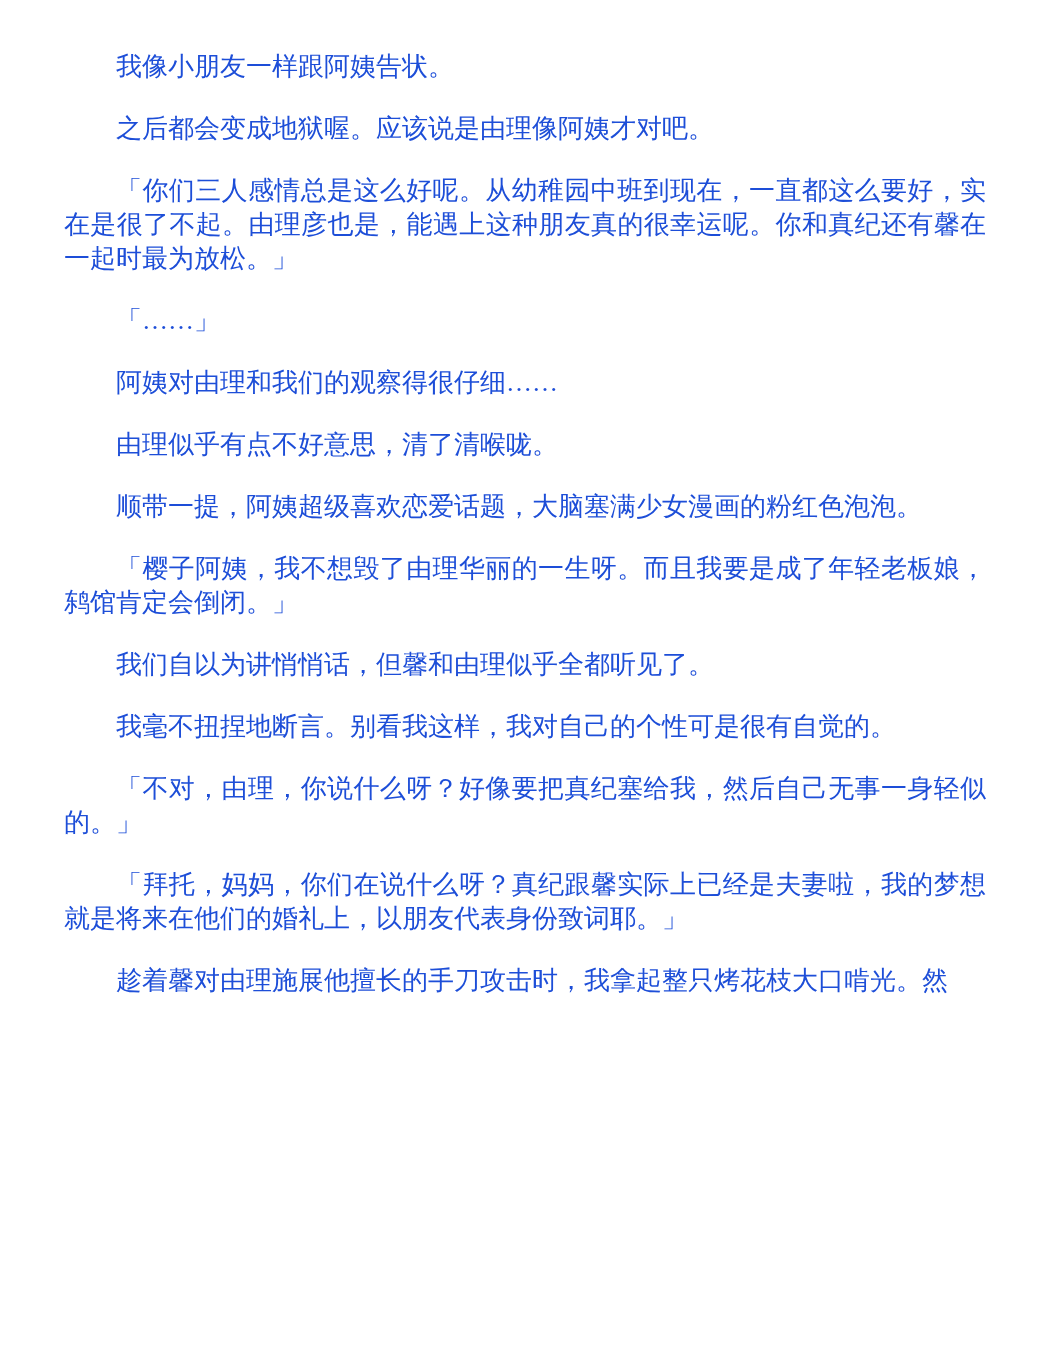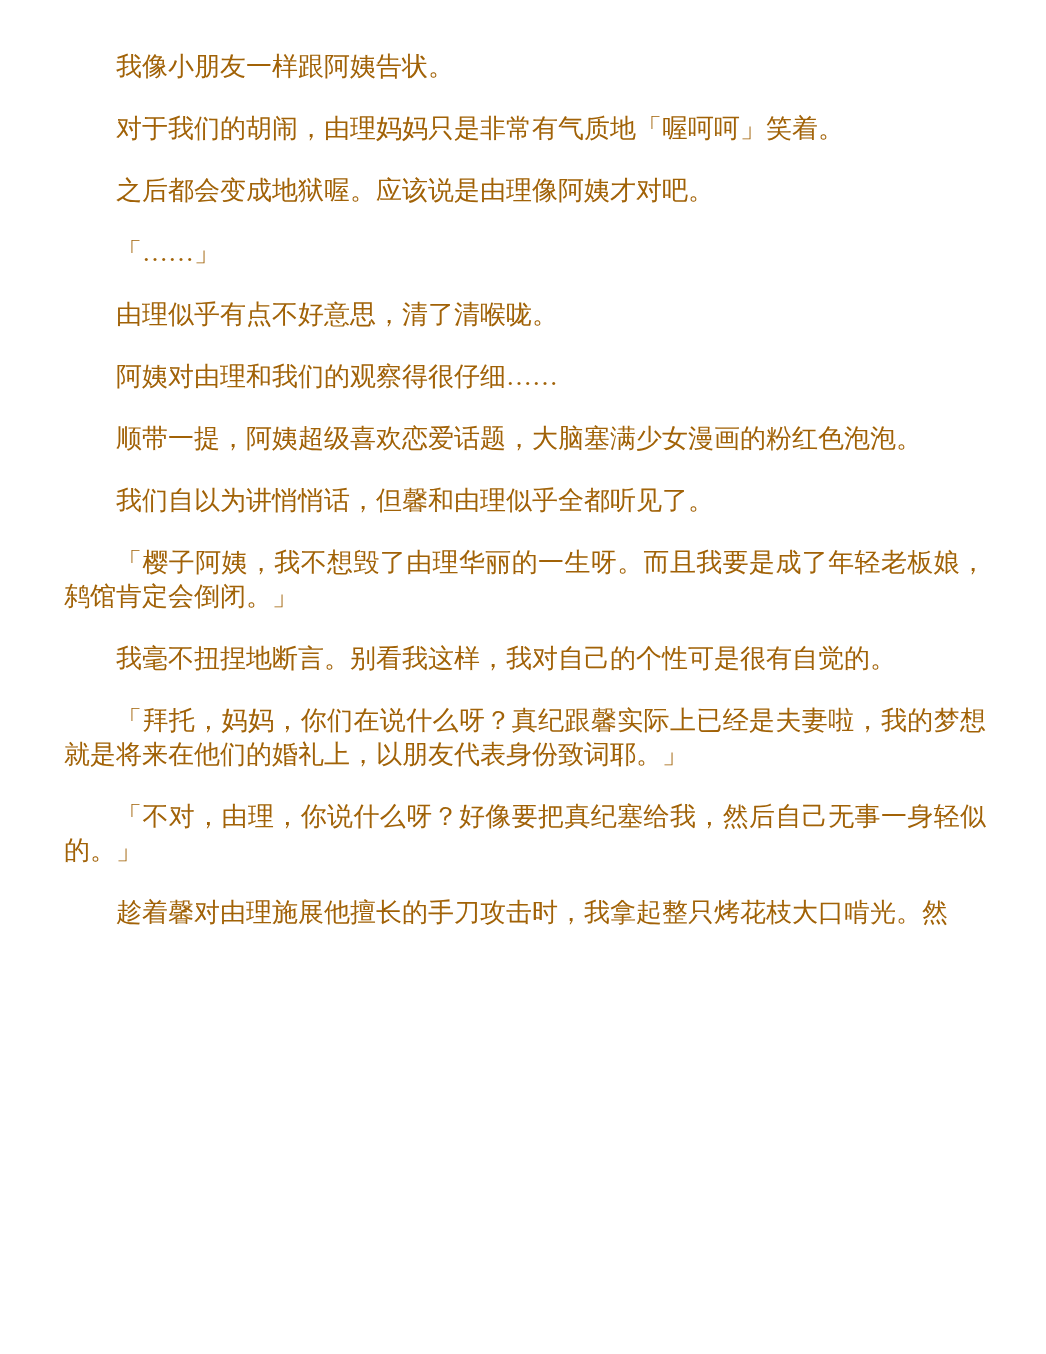--- a/index.html
+++ b/index.html
@@ -6,21 +6,21 @@
     margin: 0;
     padding: 0;
     background: #ffffff;
   }
   .page {
     position: relative;
     width: 1046px;
     min-height: 1354px;
     box-sizing: border-box;
     background: #ffffff;
-    color: #a16207;
+    color: #1d4ed8;
     padding: 50px 60px 40px 64px;
     font-family: "Liberation Serif", "DejaVu Serif", serif;
     font-size: 26px;
     line-height: 34px;
     text-align: justify;
     overflow: hidden;
   }
   .page p {
     margin: 0 0 28px 0;
     text-indent: 2em;
@@ -28,25 +28,25 @@
   }
   .page p:last-child {
     margin-bottom: 12px;
   }
 </style>
 </head>
 <body>
 
 <div class="page">
   <p>我像小朋友一样跟阿姨告状。</p>
-  <p>对于我们的胡闹，由理妈妈只是非常有气质地「喔呵呵」笑着。</p>
   <p>之后都会变成地狱喔。应该说是由理像阿姨才对吧。</p>
+  <p>「你们三人感情总是这么好呢。从幼稚园中班到现在，一直都这么要好，实在是很了不起。由理彦也是，能遇上这种朋友真的很幸运呢。你和真纪还有馨在一起时最为放松。」</p>
   <p>「……」</p>
+  <p>阿姨对由理和我们的观察得很仔细……</p>
   <p>由理似乎有点不好意思，清了清喉咙。</p>
-  <p>阿姨对由理和我们的观察得很仔细……</p>
   <p>顺带一提，阿姨超级喜欢恋爱话题，大脑塞满少女漫画的粉红色泡泡。</p>
+  <p>「樱子阿姨，我不想毁了由理华丽的一生呀。而且我要是成了年轻老板娘，鸫馆肯定会倒闭。」</p>
   <p>我们自以为讲悄悄话，但馨和由理似乎全都听见了。</p>
-  <p>「樱子阿姨，我不想毁了由理华丽的一生呀。而且我要是成了年轻老板娘，鸫馆肯定会倒闭。」</p>
   <p>我毫不扭捏地断言。别看我这样，我对自己的个性可是很有自觉的。</p>
+  <p>「不对，由理，你说什么呀？好像要把真纪塞给我，然后自己无事一身轻似的。」</p>
   <p>「拜托，妈妈，你们在说什么呀？真纪跟馨实际上已经是夫妻啦，我的梦想就是将来在他们的婚礼上，以朋友代表身份致词耶。」</p>
-  <p>「不对，由理，你说什么呀？好像要把真纪塞给我，然后自己无事一身轻似的。」</p>
   <p>趁着馨对由理施展他擅长的手刀攻击时，我拿起整只烤花枝大口啃光。然</p>
 </div>
 
 </body></html>

